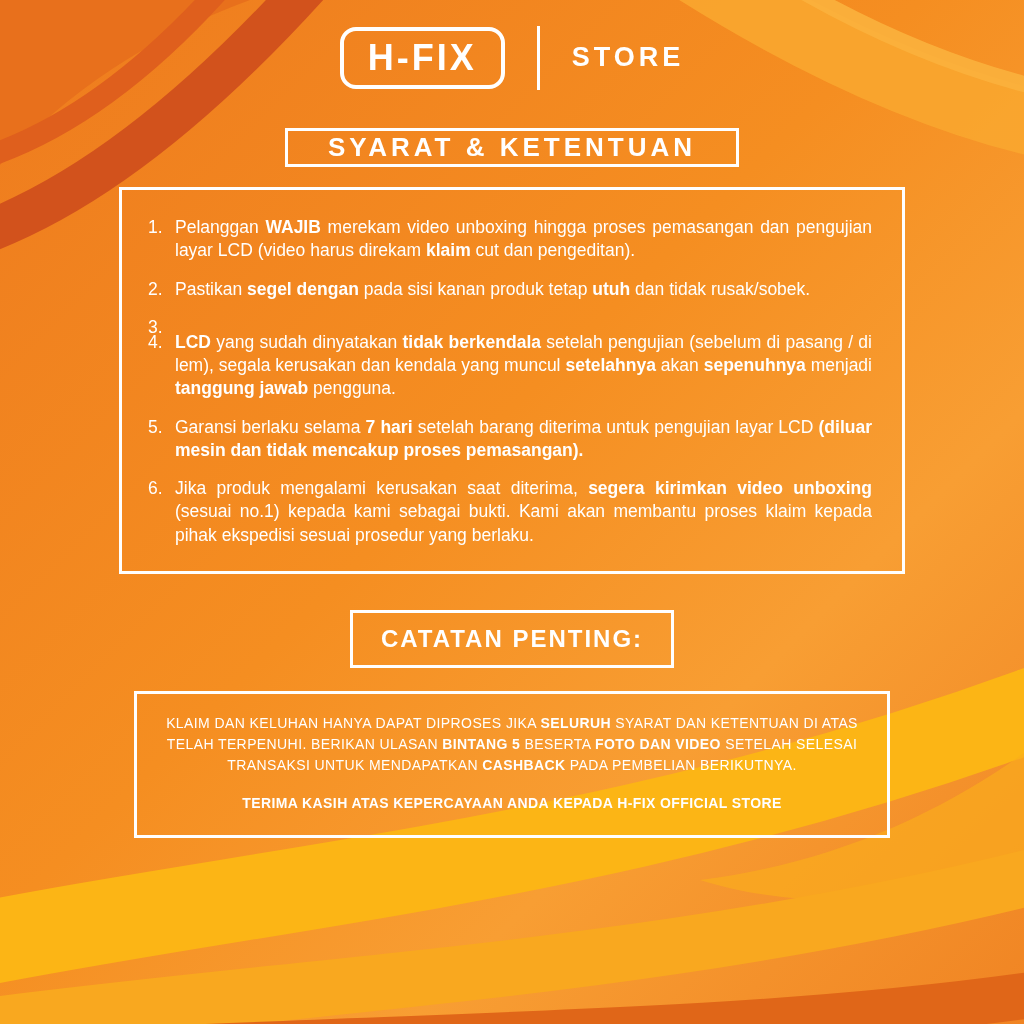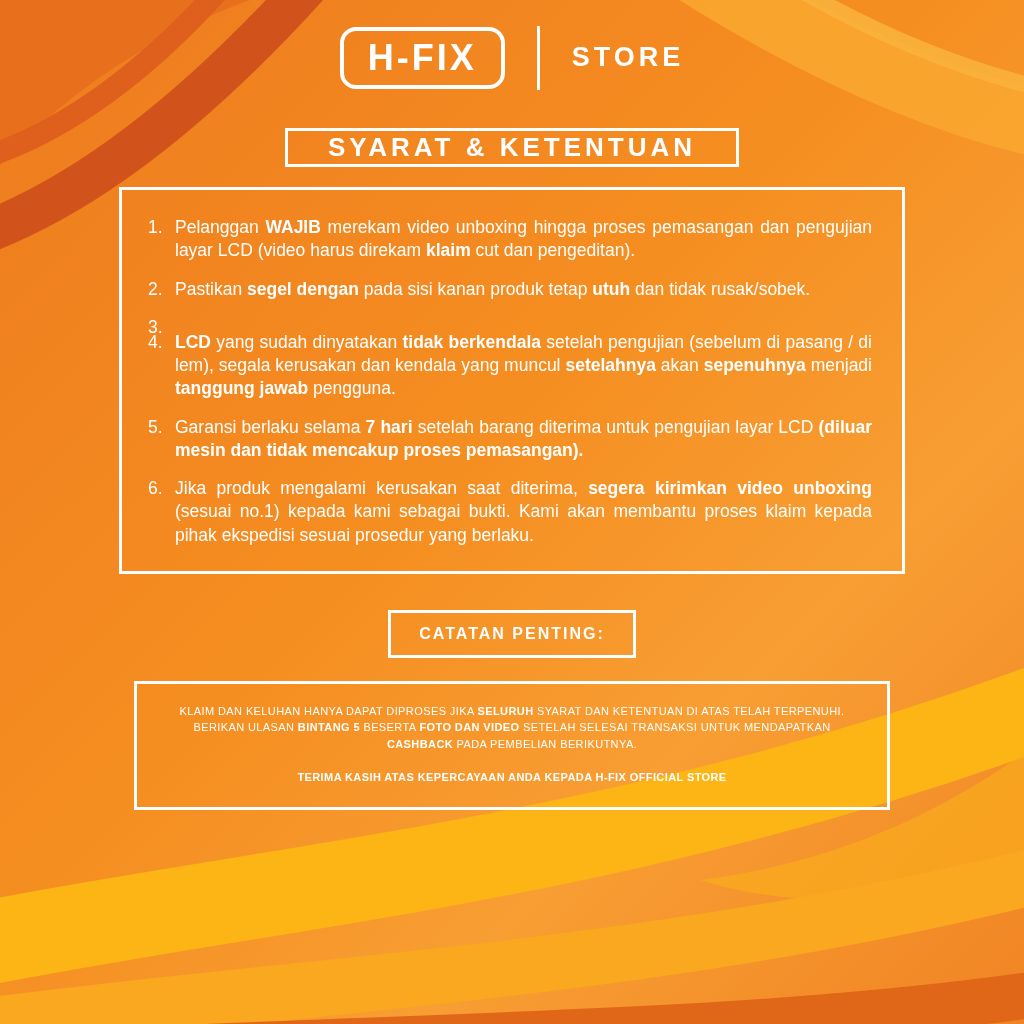--- a/index.html
+++ b/index.html
@@ -80,34 +80,34 @@
     text-align: justify;
   }
   .term-number { position: absolute; left: 0; top: 0; }
   .bold { font-weight: bold; }
 
   
   .note-heading-box {
     margin-top: 36px;
     border: 3px solid #ffffff;
     padding: 12px 28px;
-    font-size: 16px;
+    font-size: 24px;
     font-weight: bold;
     letter-spacing: 2px;
   }
 
   
   .notes-box {
     margin-top: 23px;
     width: 756px;
     box-sizing: border-box;
     border: 3px solid #ffffff;
     padding: 19px 28px 21px 28px;
     text-align: center;
-    font-size: 11px;
+    font-size: 14px;
     line-height: 1.5;
     letter-spacing: 0.4px;
   }
   .notes-thanks { margin-top: 17px; font-weight: bold; text-align: center; }
 </style>
 </head>
 <body>
 
 <div class="canvas">
 

